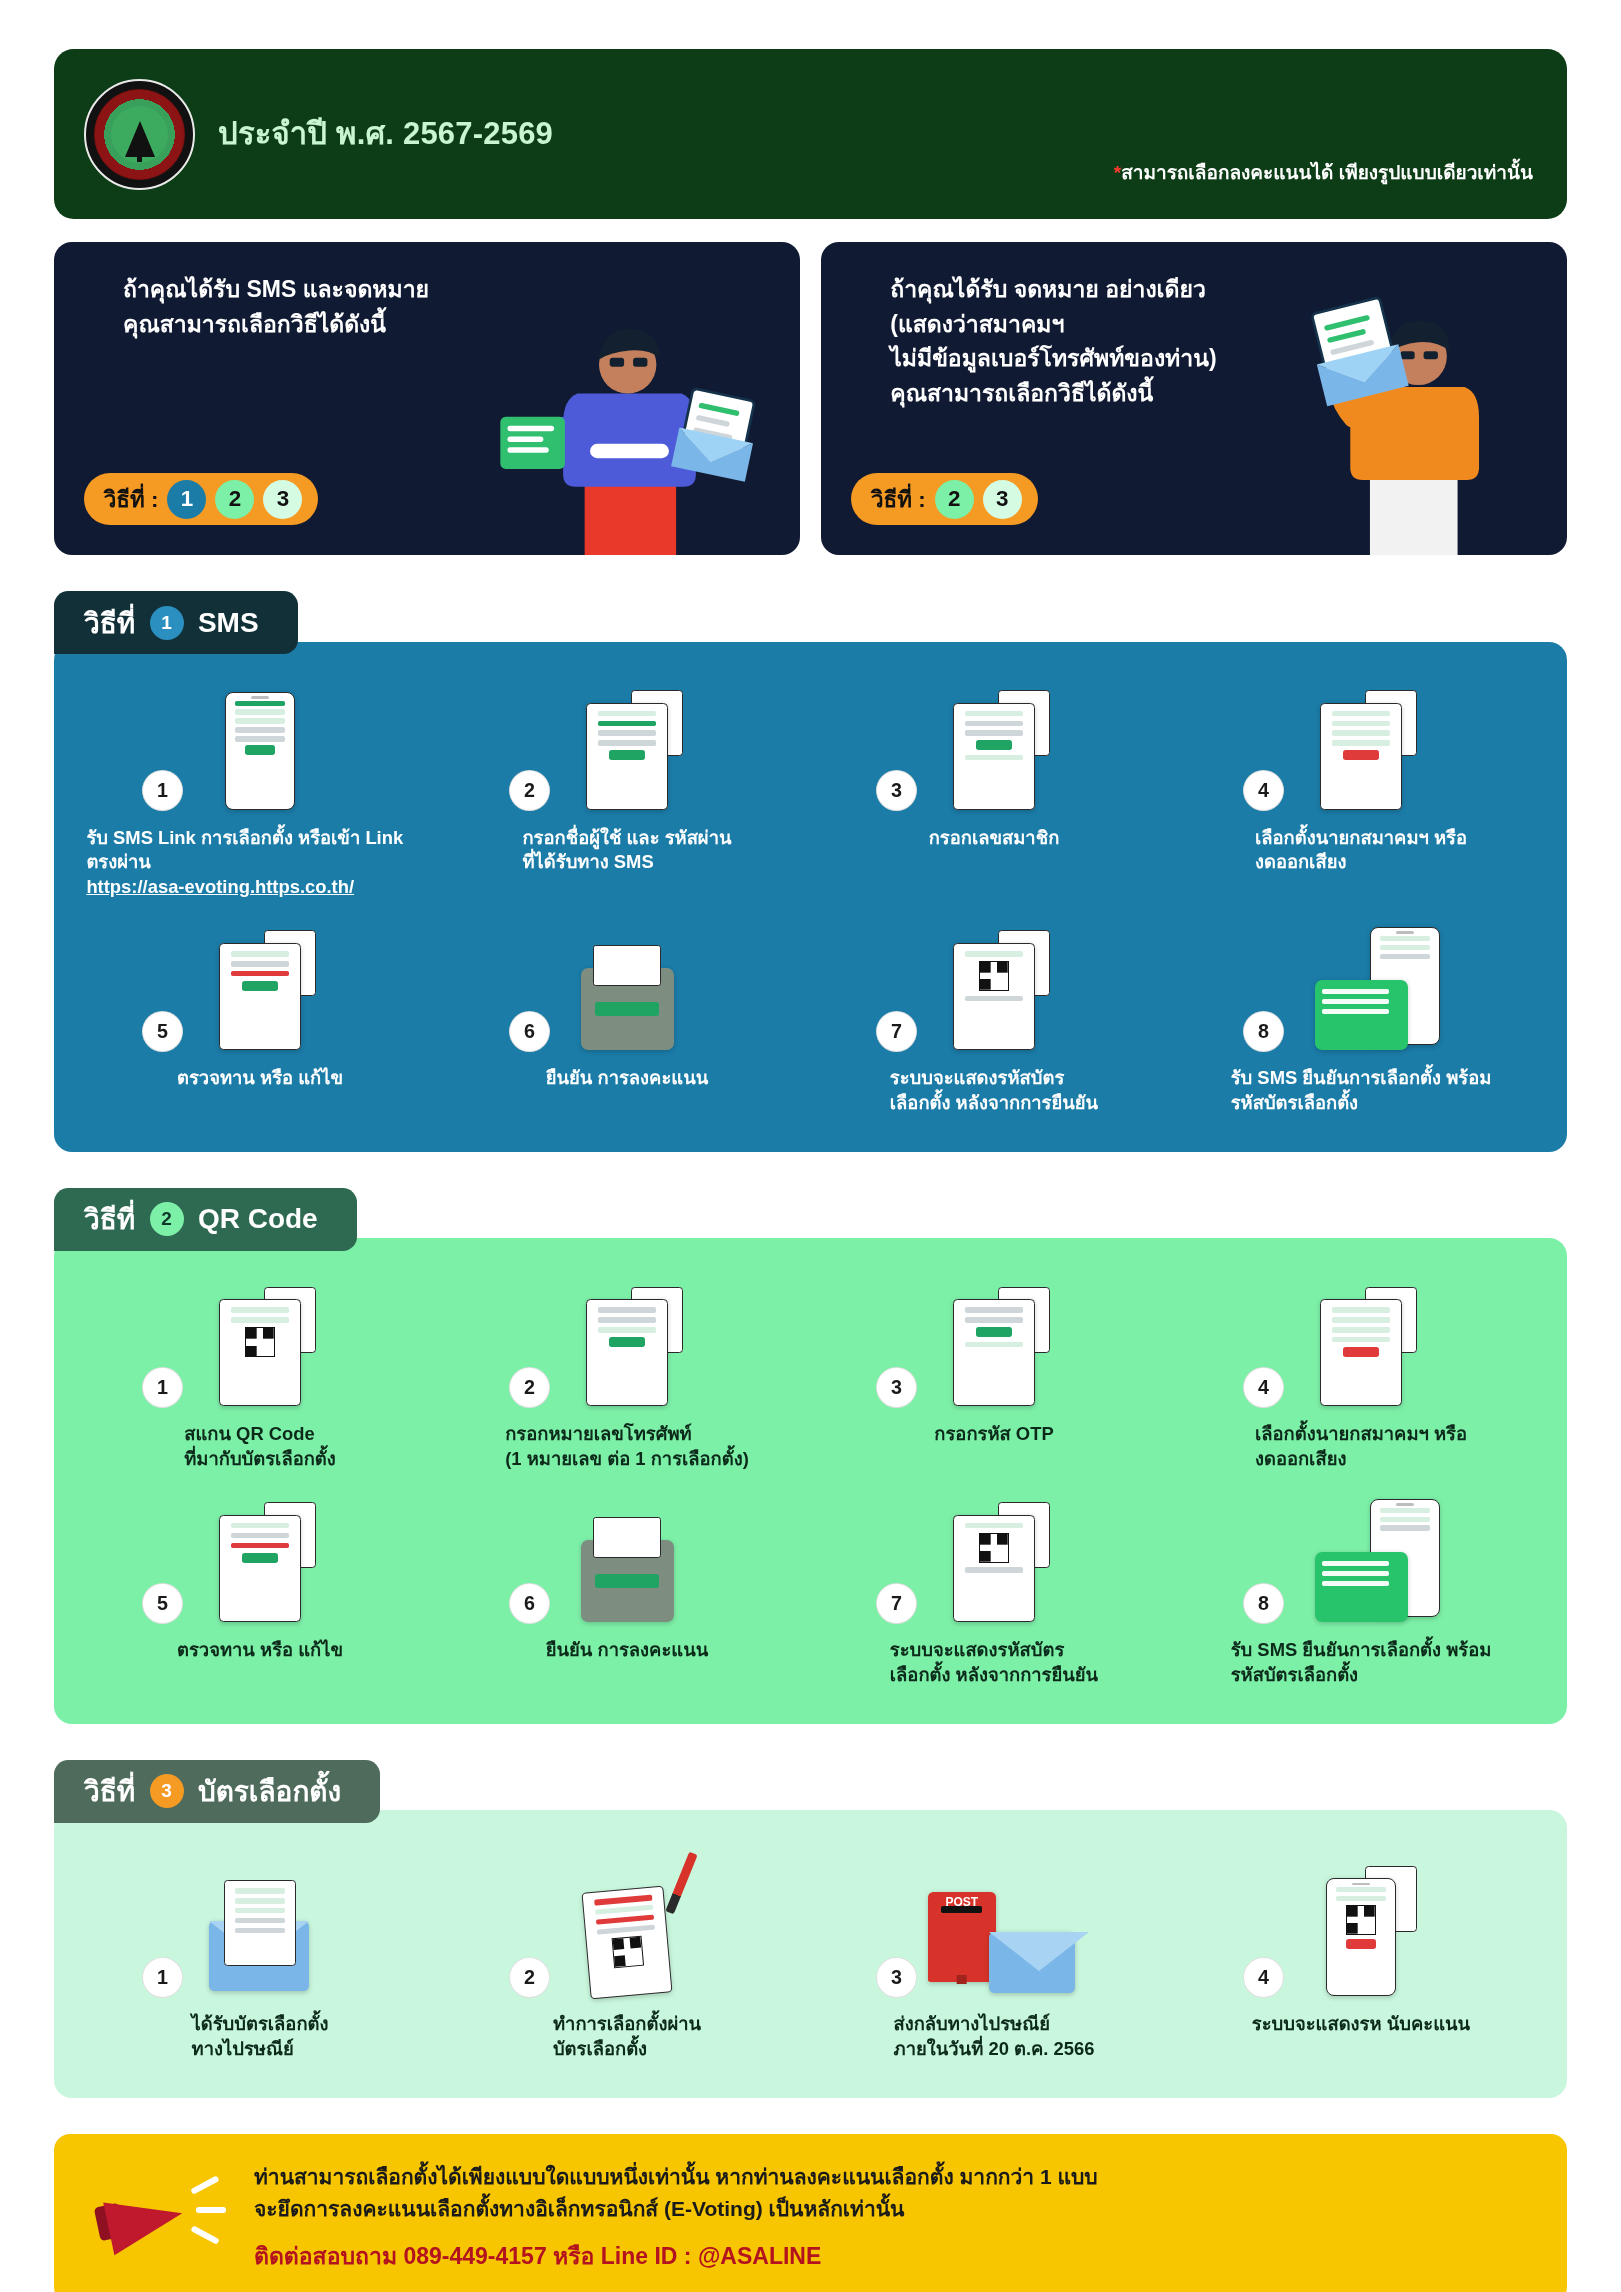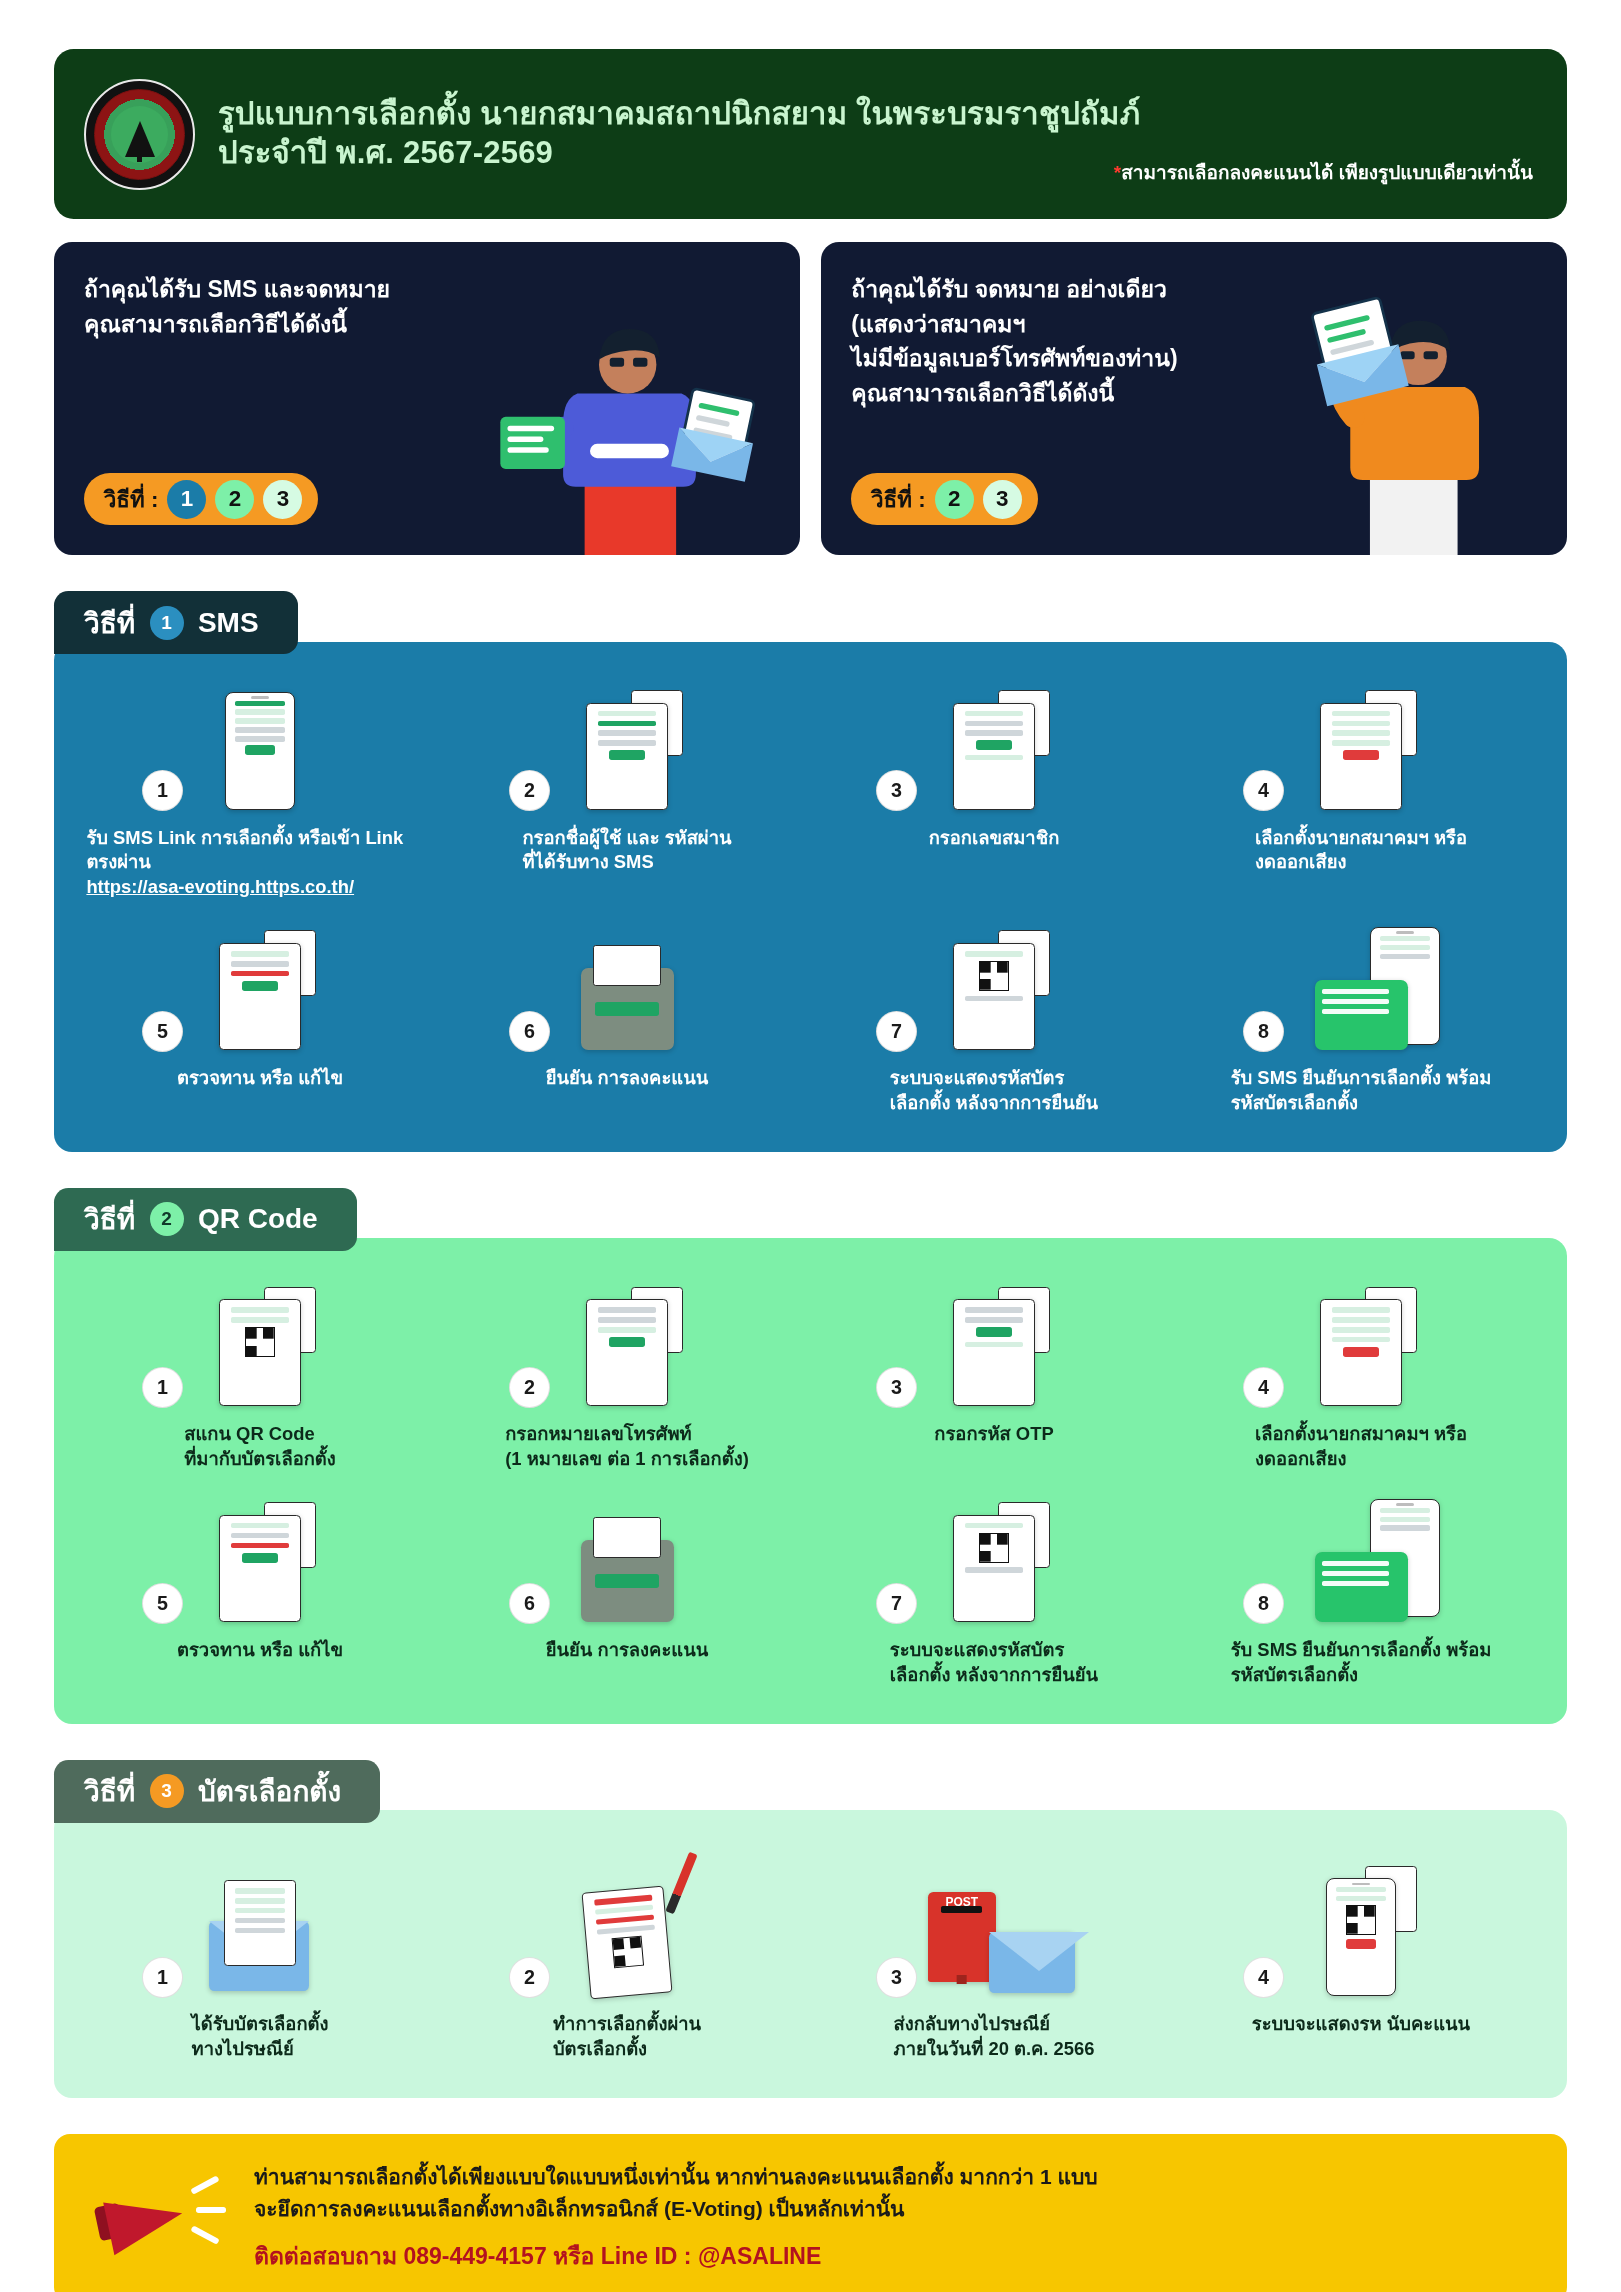--- a/index.html
+++ b/index.html
@@ -59,21 +59,21 @@
     color: #ffffff; font-size: 19px; font-weight: 600;
   }
   .header-note .star { color: #ff3b30; }
 
   
   .navy-row { display: flex; gap: 21.5px; margin-top: 23px; }
   .navy-box {
     flex: 1; background: #111a33; border-radius: 18px;
     height: 313px; padding: 30px 30px 25px 30px; position: relative; overflow: hidden;
   }
-  .navy-box p { color: #fff; font-size: 23px; font-weight: 700; line-height: 1.5; }
+  .navy-box p { color: #fff; font-size: 23px; font-weight: 700; line-height: 1.5; margin-left: 39px; }
   .pill {
     position: absolute; left: 30px; bottom: 30px;
     background: #f59a23; border-radius: 36px; height: 52px;
     display: flex; align-items: center; gap: 9px; padding: 0 16px 0 19.7px;
   }
   .pill-label { font-size: 22.4px; font-weight: 800; color: #111; }
   .dot {
     width: 39px; height: 39px; border-radius: 50%;
     display: flex; align-items: center; justify-content: center;
     font-size: 22.4px; font-weight: 800;
@@ -250,21 +250,20 @@
   <div class="header">
     <div class="logo-wrap">
       <div class="logo-outer">
         <div class="logo-ring"></div>
         <div class="logo-inner">
             <div class="pagoda"></div>
           </div>
       </div>
     </div>
     <div class="header-titles">
-      <h1>รูปแบบการเลือกตั้ง นายกสมาคมสถาปนิกสยาม ในพระบรมราชูปถัมภ์</h1>
       <h1>ประจำปี พ.ศ. 2567-2569</h1>
     </div>
     <div class="header-note">
       <span class="star">*</span><span>สามารถเลือกลงคะแนนได้ เพียงรูปแบบเดียวเท่านั้น</span>
     </div>
   </div>
 
   <div class="navy-row">
 
     <div class="navy-box">

